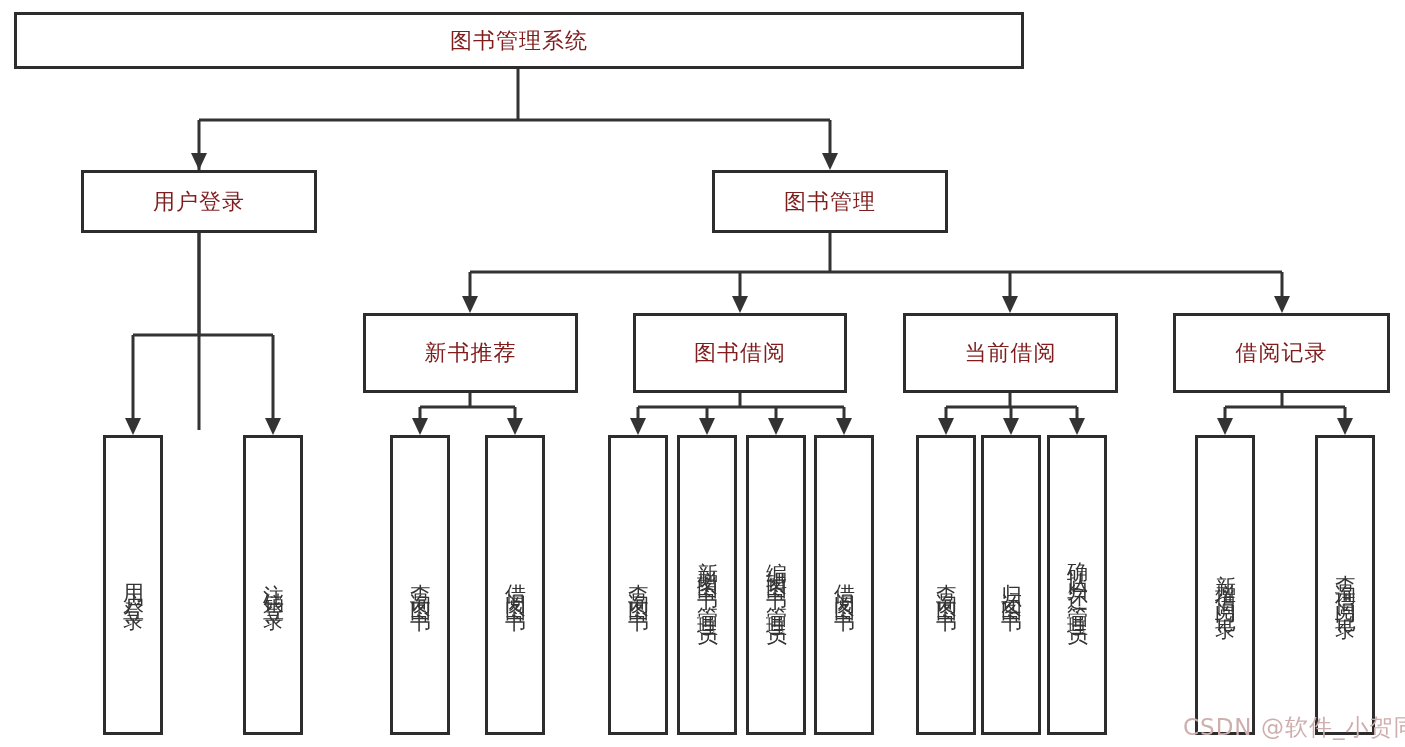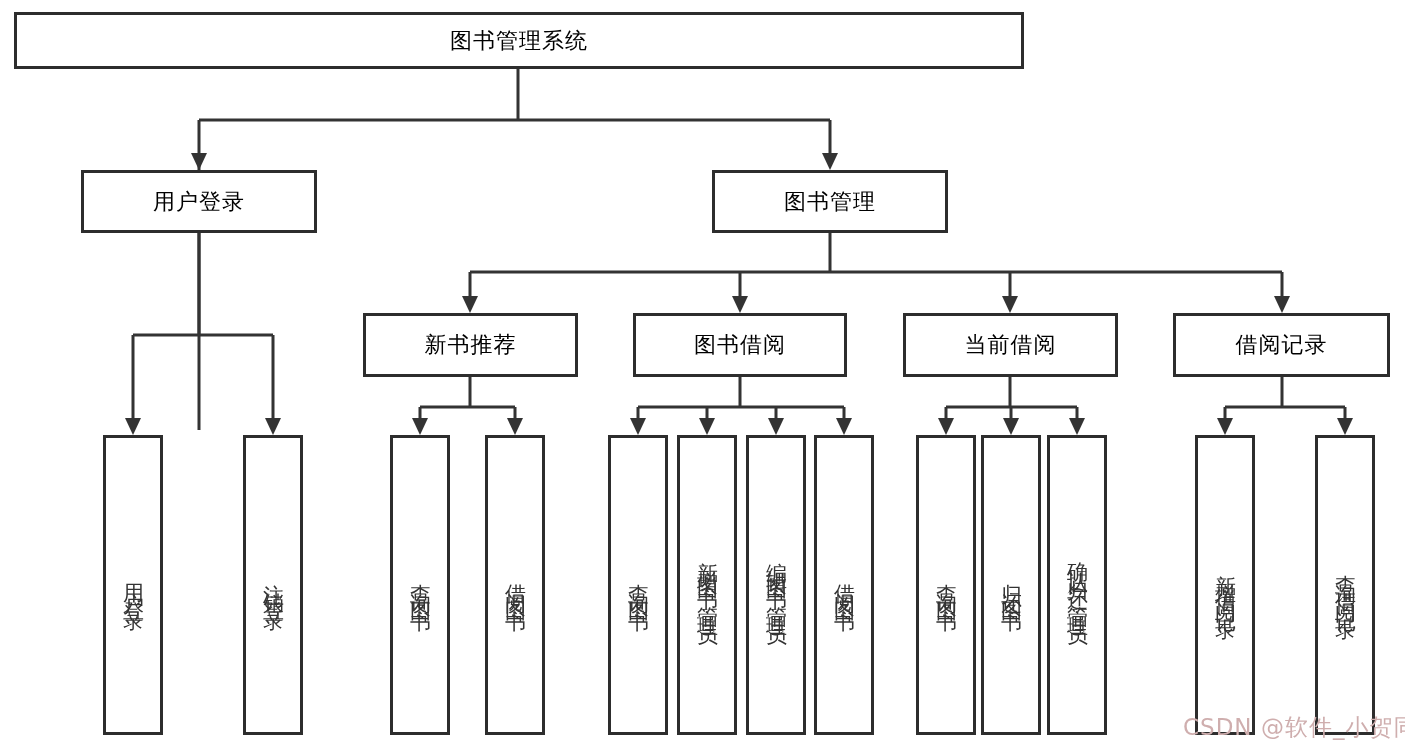--- a/index.html
+++ b/index.html
@@ -14,27 +14,27 @@
     position:absolute;
     background:#ffffff;
     border:3px solid #2d2d2d;
     box-sizing:border-box;
     display:flex;
     align-items:center;
     justify-content:center;
   }
   .hlabel{
     font-size:22px;
-    color:#000000;
+    color:#7f1d1d;
     letter-spacing:1px;
     white-space:nowrap;
   }
   .root{left:14px;top:12px;width:1010px;height:57px;}
   .lvl2{top:170px;width:236px;height:63px;}
-  .lvl3{top:313px;height:64px;}
+  .lvl3{top:313px;height:80px;}
   .leaf{top:435px;width:60px;height:300px;}
   .vtext{
     writing-mode:vertical-rl;
     text-orientation:mixed;
     font-size:21px;
     color:#333333;
     letter-spacing:9px;
     line-height:1;
   }
   #connectors{

